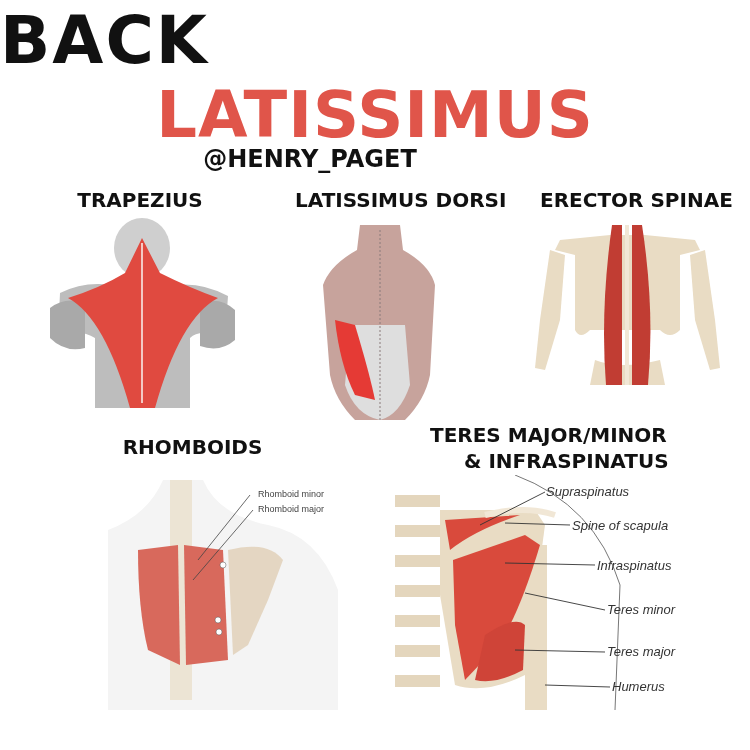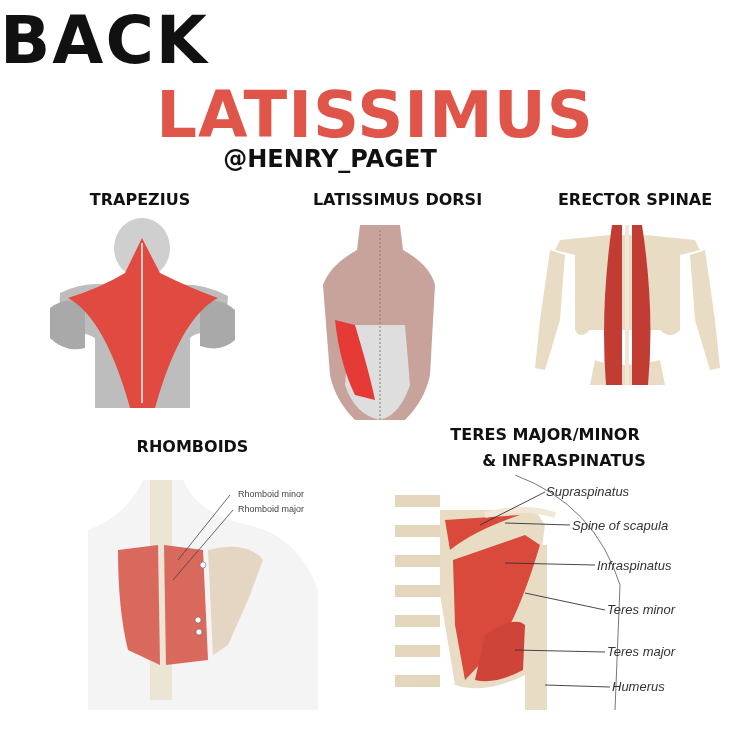--- a/index.html
+++ b/index.html
@@ -1,20 +1,20 @@
 <!DOCTYPE html>
 <html><head>
 <meta charset="utf-8">
 <style>
   html, body { margin:0; padding:0; background:#ffffff; }
   body { width:750px; height:750px; position:relative; overflow:hidden; font-family:"DejaVu Sans", sans-serif; }
   .title1 { position:absolute; left:0; width:750px; top:4px; text-align:left; font-weight:900; font-size:66px; letter-spacing:2px; color:#111; font-family:"DejaVu Sans", sans-serif; line-height:74px; }
   .title2 { position:absolute; left:0; width:750px; top:78px; text-align:center; font-weight:900; font-size:64px; letter-spacing:1px; color:#e0554a; font-family:"DejaVu Sans", sans-serif; line-height:74px; }
-  .handle { position:absolute; left:0; width:620px; top:144px; text-align:center; font-weight:900; font-size:24px; color:#111; line-height:30px;padding-left:20px; }
-  .lbl { position:absolute; font-weight:900; font-size:16px; color:#111; text-align:center; line-height:22px; white-space:nowrap; }
+  .handle { position:absolute; left:0; width:620px; top:144px; text-align:center; font-weight:900; font-size:24px; color:#111; line-height:30px; }
+  .lbl { position:absolute; font-weight:900; font-size:20px; color:#111; text-align:center; line-height:22px; white-space:nowrap; }
   .panel { position:absolute; }
   svg text { font-family:"Liberation Sans", sans-serif; }
 </style>
 </head>
 <body>
 
 <div class="title1">BACK</div>
 <div class="title2">LATISSIMUS</div>
 <div class="handle">@HENRY_PAGET</div>
 
@@ -47,21 +47,21 @@
     <path d="M20 30 L35 35 L30 100 L15 150 L5 148 L10 100 Z" fill="#e9dcc4"></path>
     <path d="M175 30 L160 35 L165 100 L180 150 L190 148 L185 100 Z" fill="#e9dcc4"></path>
     <path d="M65 140 Q90 150 130 140 L135 165 L60 165 Z" fill="#e9dcc4"></path>
     <path d="M82 5 L92 5 L92 165 L76 165 Q70 90 82 5 Z" fill="#c13d33"></path>
     <path d="M102 5 L112 5 Q125 90 118 165 L102 165 Z" fill="#c13d33"></path>
     <line x1="97" y1="5" x2="97" y2="165" stroke="#f1e7d6" stroke-width="4"></line>
   </svg>
 </div>
 
 <div class="lbl" style="left:120px;width:145px;top:436px;">RHOMBOIDS</div>
-<div class="panel" style="left:88px;top:470px;width:250px;height:240px;">
+<div class="panel" style="left:108px;top:470px;width:250px;height:240px;">
   <svg width="250" height="240" viewBox="0 0 250 240">
     <path d="M0 60 Q40 45 55 10 L95 10 Q110 45 160 55 Q210 65 230 120 L230 240 L0 240 Z" fill="#f4f4f4"></path>
     <rect x="62" y="10" width="22" height="220" fill="#ece4d4"></rect>
     <path d="M30 80 L70 75 L72 195 L40 180 Q30 140 30 80 Z" fill="#d8695c"></path>
     <path d="M76 75 L115 80 L120 190 L78 195 Z" fill="#d8695c"></path>
     <path d="M120 80 Q160 70 175 90 L160 130 L140 175 L125 185 Z" fill="#e4d6c2"></path>
     <circle cx="115" cy="95" r="3" fill="#fff" stroke="#555" stroke-width="0.5"></circle>
     <circle cx="110" cy="150" r="3" fill="#fff" stroke="#555" stroke-width="0.5"></circle>
     <circle cx="111" cy="162" r="3" fill="#fff" stroke="#555" stroke-width="0.5"></circle>
     <line x1="90" y1="90" x2="142" y2="25" stroke="#444" stroke-width="0.8"></line>

